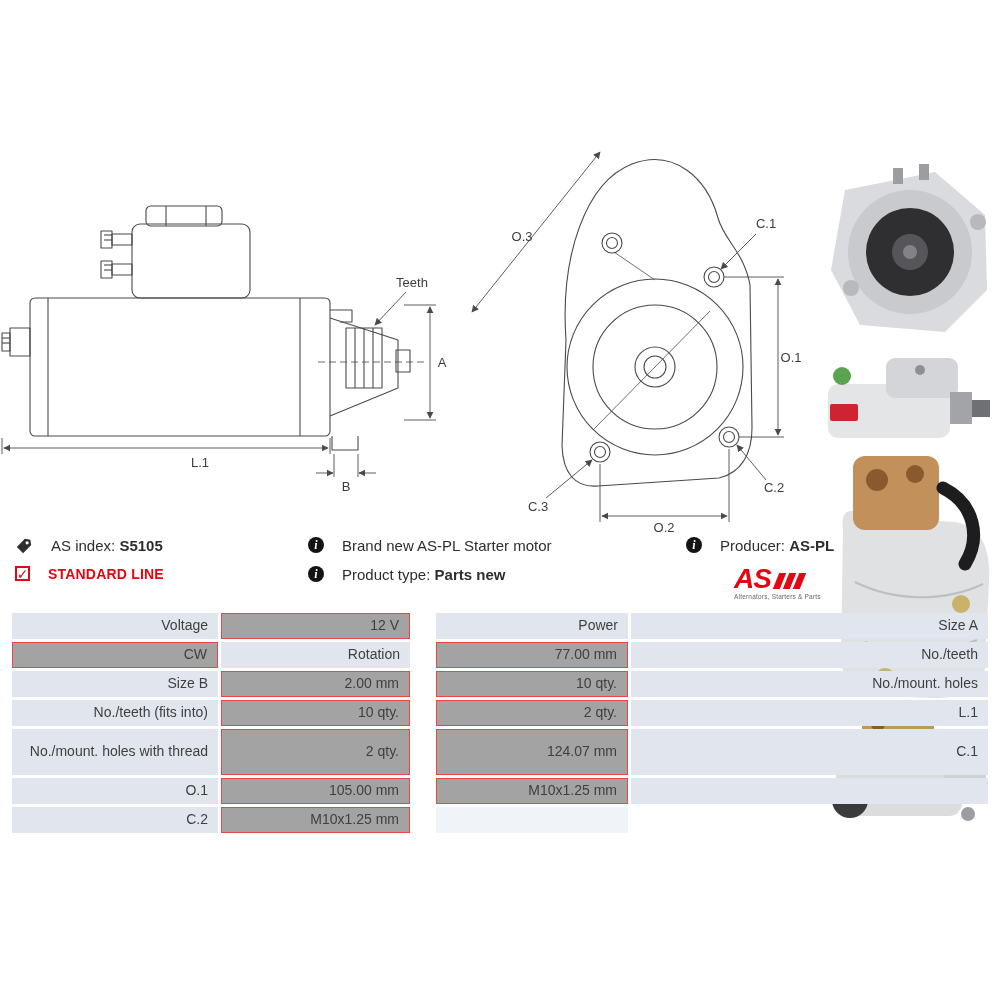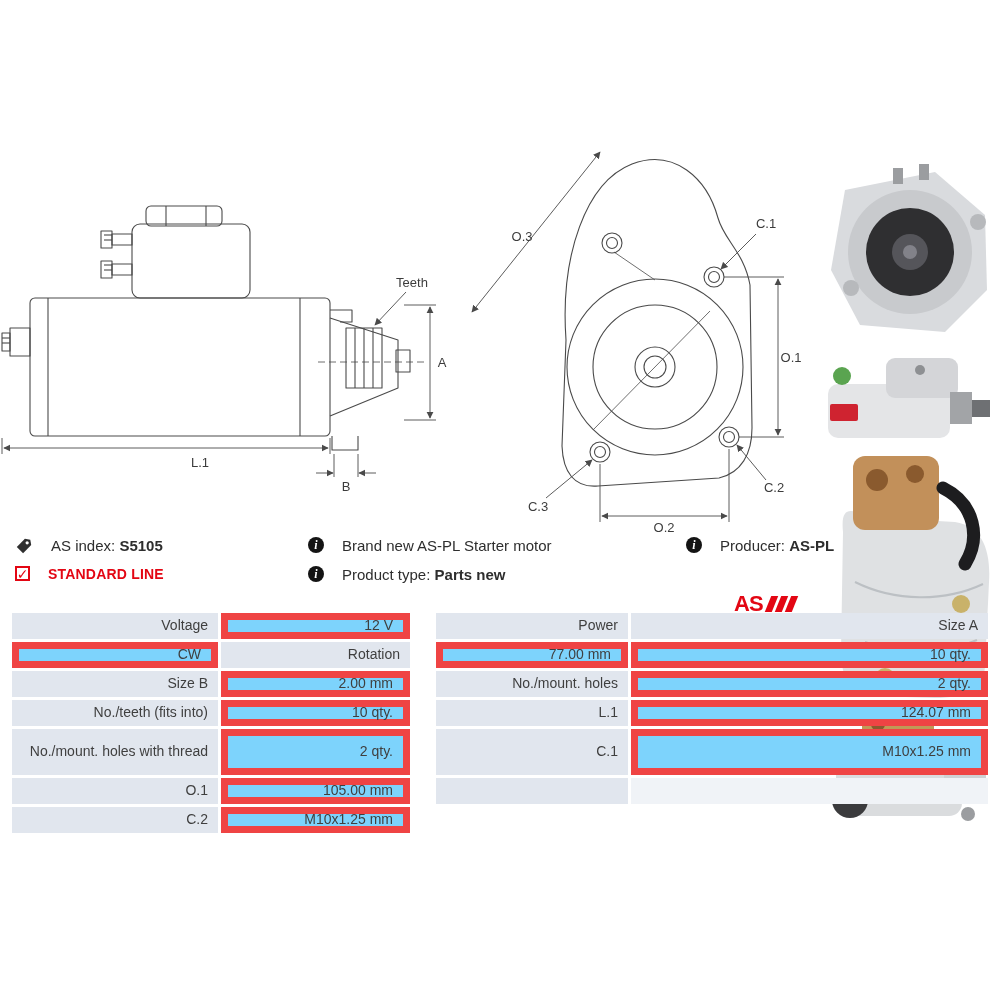--- a/index.html
+++ b/index.html
@@ -23,36 +23,36 @@
     width: 16px; height: 16px; border-radius: 50%; background: #141414; color: #fff;
     font-family: "Liberation Serif", serif; font-style: italic; font-weight: bold; font-size: 12px; flex: 0 0 16px; }
   .icon-check { display: inline-flex; align-items: center; justify-content: center;
     width: 15px; height: 15px; border: 2px solid #e30613; color: #e30613;
     font-size: 14px; font-weight: bold; line-height: 1; flex: 0 0 15px; }
   .icon-tag { width: 18px; height: 18px; flex: 0 0 18px; }
 
   
   .as-logo { display: flex; flex-direction: column; margin-left: 48px; }
   .as-logo-top { display: flex; align-items: flex-end; gap: 5px; }
-  .as-logo-text { color: #e30613; font-weight: bold; font-size: 22px; line-height: 0.9; letter-spacing: -1px; margin-top: 28px; }
+  .as-logo-text { color: #e30613; font-weight: bold; font-style: italic; font-size: 28px; line-height: 0.9; letter-spacing: -1px; }
   .as-logo-stripes { display: flex; gap: 3px; margin-bottom: 2px; }
   .as-logo-stripes span { display: block; width: 7px; height: 16px; background: #e30613; transform: skewX(-22deg); }
   .as-logo-tagline { font-size: 6.5px; color: #666; margin-top: 2px; letter-spacing: 0.2px; }
 
   
   .spec-table { position: absolute; left: 12px; top: 613px; width: 976px;
     display: grid; grid-template-columns: 398px 1fr; column-gap: 26px; }
   .spec-half { display: grid; row-gap: 3px; column-gap: 3px;
     grid-template-rows: 26px 26px 26px 26px 46px 26px 26px; }
   .spec-left  { grid-template-columns: 206px 1fr; }
   .spec-right { grid-template-columns: 192px 1fr; }
   .cell { display: flex; align-items: center; justify-content: flex-end;
     padding: 2px 10px 2px 8px; font-size: 14px; color: #3f3f3f; text-align: right; line-height: 1.25; }
   .lbl { background: #e1e6ee; }
-  .val { background: #7dd3fc; border: 7px solid #ef4444; padding-left: 24px; }
+  .val { background: #a3a3a3; border: 1px solid #ef4444; padding-left: 24px; }
   .val-empty { background: #f0f3f7; border: none; }
 </style>
 </head>
 <body>
 
 <div class="page">
 
   <svg class="svg-abs" style="left:0; top:190px;" width="450" height="310" viewBox="0 0 450 310">
     <defs>
       <marker id="arS" viewBox="0 0 10 10" refX="9" refY="5" markerWidth="8" markerHeight="8" orient="auto-start-reverse">
@@ -264,20 +264,21 @@
       <div class="cell lbl">O.1</div>
       <div class="cell val">105.00 mm</div>
       <div class="cell lbl">C.2</div>
       <div class="cell val">M10x1.25 mm</div>
     </div>
 
     <div class="spec-half spec-right">
       <div class="cell lbl">Power</div>
       <div class="cell lbl">Size A</div>
       <div class="cell val">77.00 mm</div>
+      <div class="cell lbl">No./teeth</div>
       <div class="cell val">10 qty.</div>
       <div class="cell lbl">No./mount. holes</div>
       <div class="cell val">2 qty.</div>
       <div class="cell lbl">L.1</div>
       <div class="cell val">124.07 mm</div>
       <div class="cell lbl">C.1</div>
       <div class="cell val">M10x1.25 mm</div>
       <div class="cell lbl"></div>
       <div class="cell val-empty"></div>
     </div>

